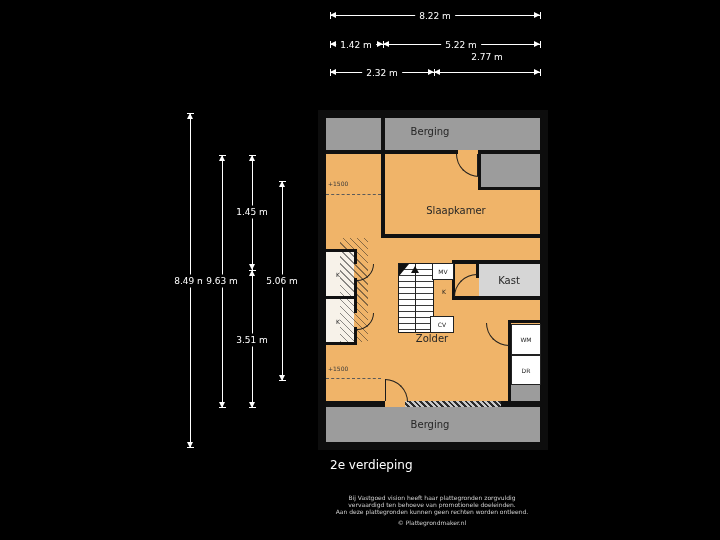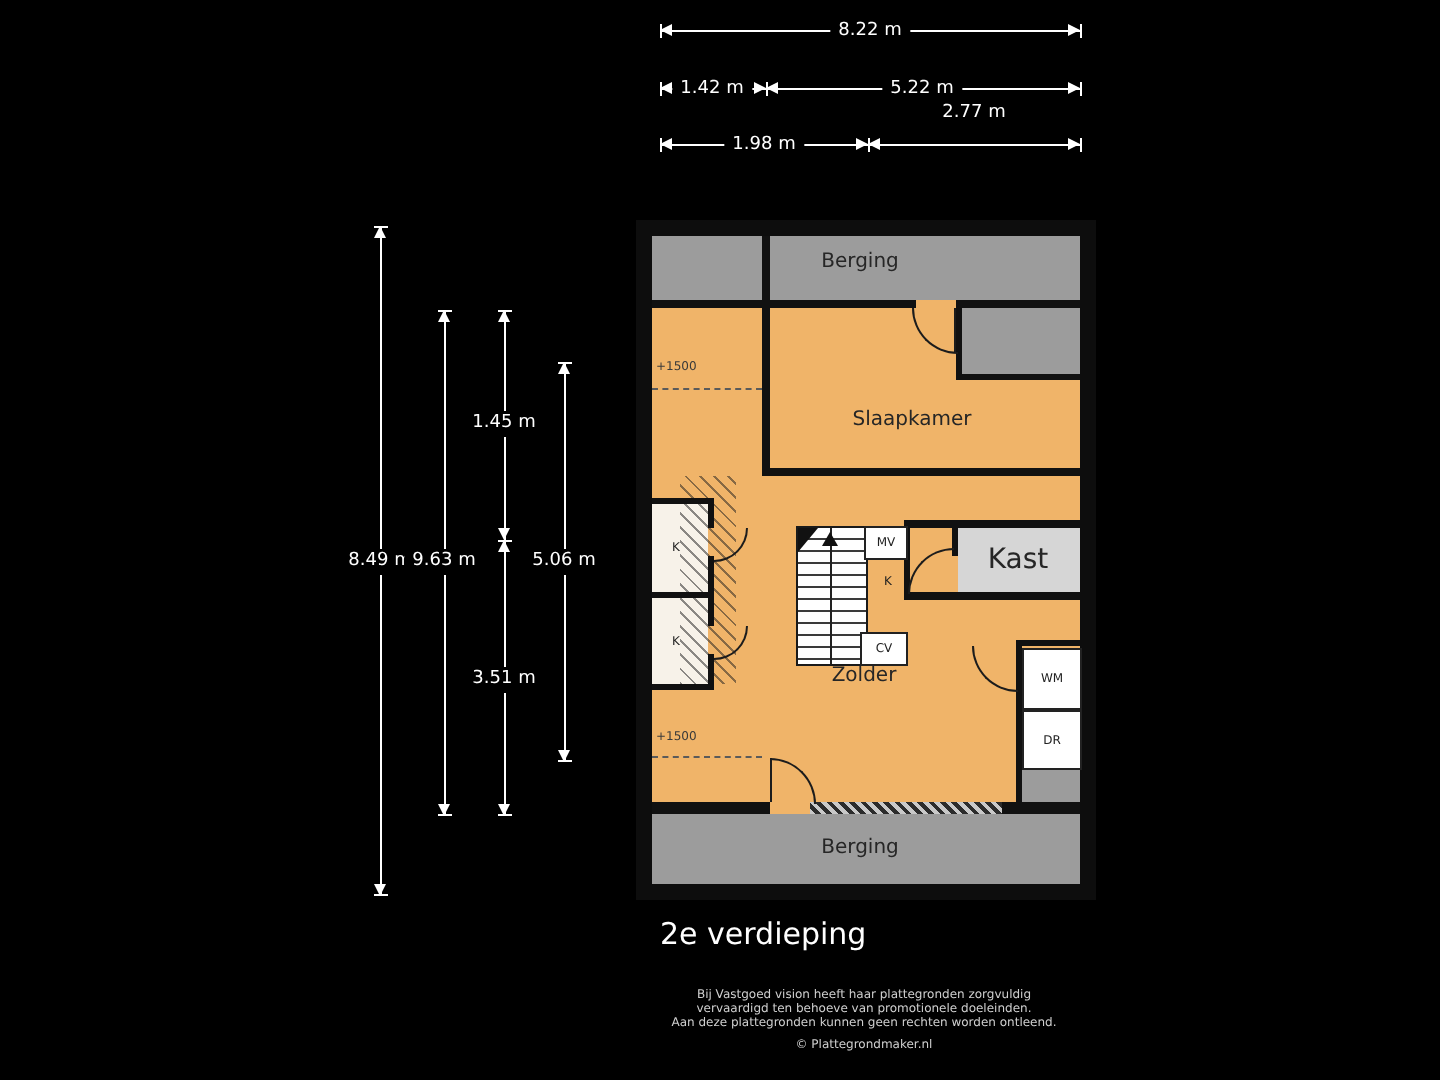--- a/index.html
+++ b/index.html
@@ -21,40 +21,40 @@
   .dim-label{
     position:absolute;transform:translate(-50%,-50%);
     background:#000;color:#fff;font-size:9px;line-height:13px;
     padding:0 4px;white-space:nowrap;z-index:3;
   }
   
   #plan{position:absolute;left:318px;top:110px;width:230px;height:340px;background:#0d0d0d;}
   .fill{position:absolute;}
   .wall{position:absolute;background:#111;}
   .rlabel{position:absolute;transform:translate(-50%,-50%);color:#262626;font-size:10px;white-space:nowrap;}
-  .rlabel.sm{font-size:14px;}
+  .rlabel.sm{font-size:10px;}
   .tag{position:absolute;transform:translate(-50%,-50%);color:#1e1e1e;font-size:6px;white-space:nowrap;}
   .wbox{position:absolute;background:#fff;border:1px solid #222;display:flex;align-items:center;justify-content:center;font-size:6px;color:#222;}
   .arc{position:absolute;border:0 solid #1c1c1c;}
   .arc.bl{border-left-width:1px;border-bottom-width:1px;border-bottom-left-radius:100% 100%;}
   .arc.tl{border-left-width:1px;border-top-width:1px;border-top-left-radius:100% 100%;}
   .arc.br{border-right-width:1px;border-bottom-width:1px;border-bottom-right-radius:100% 100%;}
   .arc.tr{border-right-width:1px;border-top-width:1px;border-top-right-radius:100% 100%;}
   .leaf-v{position:absolute;width:1px;background:#1c1c1c;}
   .hatch{position:absolute;background-image:repeating-linear-gradient(45deg,rgba(30,30,30,.5) 0 1px,transparent 1px 5px);}
   .lowwall{position:absolute;background:repeating-linear-gradient(45deg,#c9c9c9 0 2px,#2c2c2c 2px 4px);}
   .stairs{position:absolute;background:#fff;border:1px solid #1a1a1a;
     background-image:repeating-linear-gradient(to bottom,transparent 0 5px,#3a3a3a 5px 6px);}
   .stair-line{position:absolute;left:16px;top:0;width:1px;height:100%;background:#222;}
   .stair-arrow{position:absolute;left:12px;top:2px;width:0;height:0;border:solid transparent;border-width:0 4px 7px 4px;border-bottom-color:#111;}
   .stair-wedge{position:absolute;left:0;top:0;width:10px;height:12px;background:#111;clip-path:polygon(0 0,100% 0,0 100%);}
   .lvl{position:absolute;font-size:6px;color:#3a3a3a;white-space:nowrap;}
   .lvl-line{position:absolute;height:0;border-top:1px dashed #5a5a5a;}
   
-  .floor-title{position:absolute;left:330px;top:458px;font-size:15px;color:#fff;}
+  .floor-title{position:absolute;left:330px;top:458px;font-size:12px;color:#fff;}
   .watermark{position:absolute;left:318px;top:494px;width:228px;text-align:center;font-size:6px;line-height:7px;color:#cfcfcf;}
   .credit{position:absolute;left:318px;top:519px;width:228px;text-align:center;font-size:6px;color:#cfcfcf;}
 </style>
 </head>
 <body>
 
 <div>
   <div class="hline" style="left:330px;top:15px;width:210px"></div>
   <div class="tick-v" style="left:330px;top:12px"></div>
   <div class="tick-v" style="left:540px;top:12px"></div>
@@ -78,21 +78,21 @@
 
 <div>
   <div class="hline" style="left:330px;top:72px;width:210px"></div>
   <div class="tick-v" style="left:330px;top:69px"></div>
   <div class="tick-v" style="left:434px;top:69px"></div>
   <div class="tick-v" style="left:540px;top:69px"></div>
   <div class="arr l" style="left:330px;top:69px"></div>
   <div class="arr r" style="left:428px;top:69px"></div>
   <div class="arr l" style="left:434px;top:69px"></div>
   <div class="arr r" style="left:534px;top:69px"></div>
-  <div class="dim-label" style="left:382px;top:73px">1.98 m</div>
+  <div class="dim-label" style="left:382px;top:73px">2.32 m</div>
   <div class="dim-label" style="left:487px;top:57px">2.77 m</div>
 </div>
 
 <div>
   <div class="vline" style="left:190px;top:113px;height:335px"></div>
   <div class="tick-h" style="left:187px;top:113px"></div>
   <div class="tick-h" style="left:187px;top:447px"></div>
   <div class="arr u" style="left:187px;top:113px"></div>
   <div class="arr d" style="left:187px;top:442px"></div>
   <div class="dim-label" style="left:190px;top:281px">8.49 m</div>

